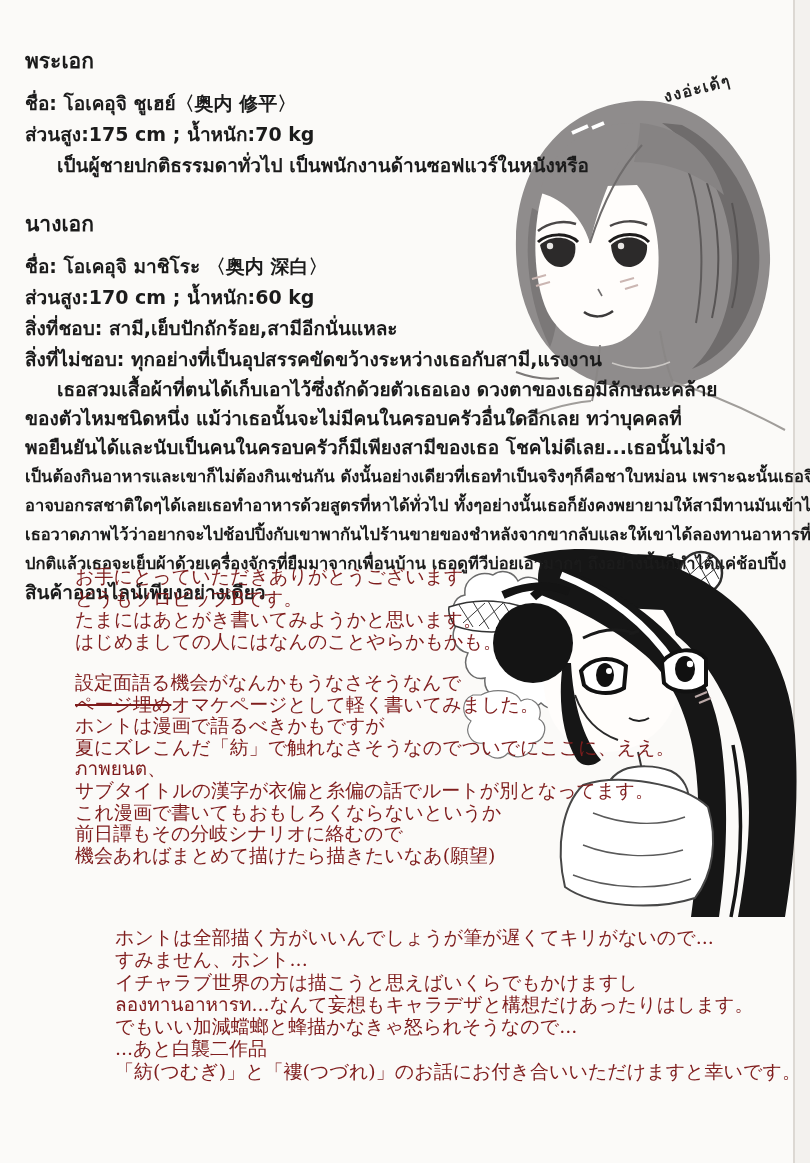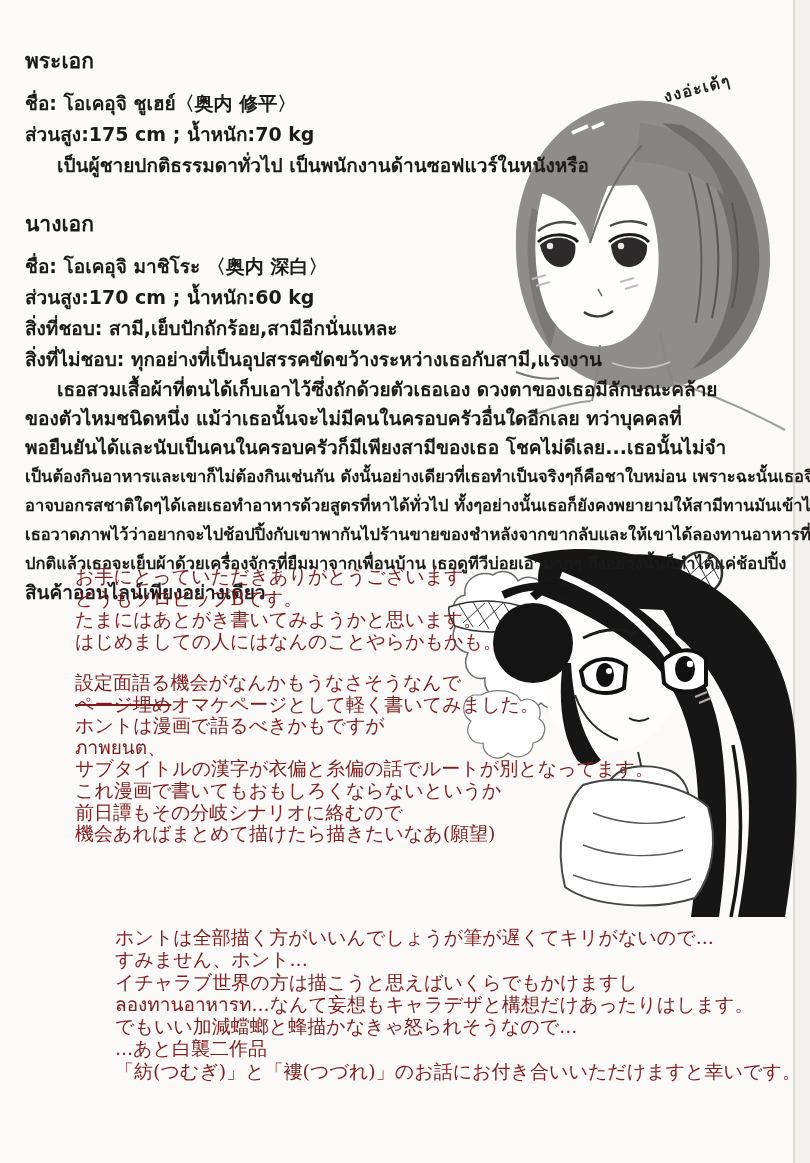--- a/index.html
+++ b/index.html
@@ -180,20 +180,21 @@
     <div class="jp-line">お手にとっていただきありがとうございます</div>
     <div class="jp-line">どうもソロピップBです。</div>
     <div class="jp-line">たまにはあとがき書いてみようかと思います。</div>
     <div class="jp-line">はじめましての人にはなんのことやらかもかも。</div>
   </section>
 
   <section class="jp-block" style="left:75px;top:672px;">
     <div class="jp-line">設定面語る機会がなんかもうなさそうなんで</div>
     <div class="jp-line"><span class="strike">ページ埋め</span><span>オマケページとして軽く書いてみました。</span></div>
     <div class="jp-line">ホントは漫画で語るべきかもですが</div>
+    <div class="jp-line">夏にズレこんだ「紡」で触れなさそうなのでついでにここに、ええ。</div>
     <div class="jp-line">ภาพยนต、</div>
     <div class="jp-line">サブタイトルの漢字が衣偏と糸偏の話でルートが別となってます。</div>
     <div class="jp-line">これ漫画で書いてもおもしろくならないというか</div>
     <div class="jp-line">前日譚もその分岐シナリオに絡むので</div>
     <div class="jp-line">機会あればまとめて描けたら描きたいなあ(願望)</div>
   </section>
 
   <section class="jp-block jp3" style="left:75px;top:926px;">
     <div class="jp-line">ホントは全部描く方がいいんでしょうが筆が遅くてキリがないので...</div>
     <div class="jp-line">すみません、ホント...</div>

